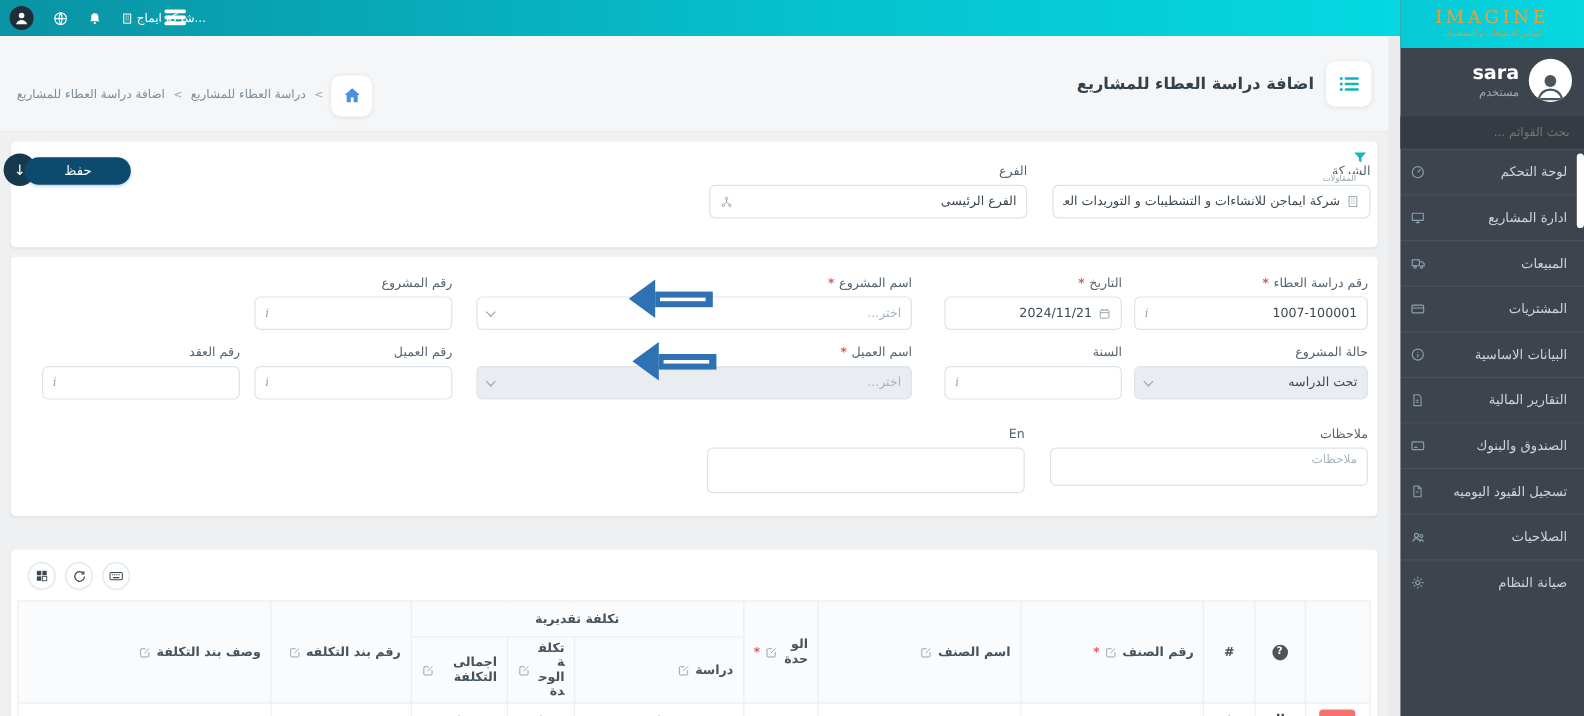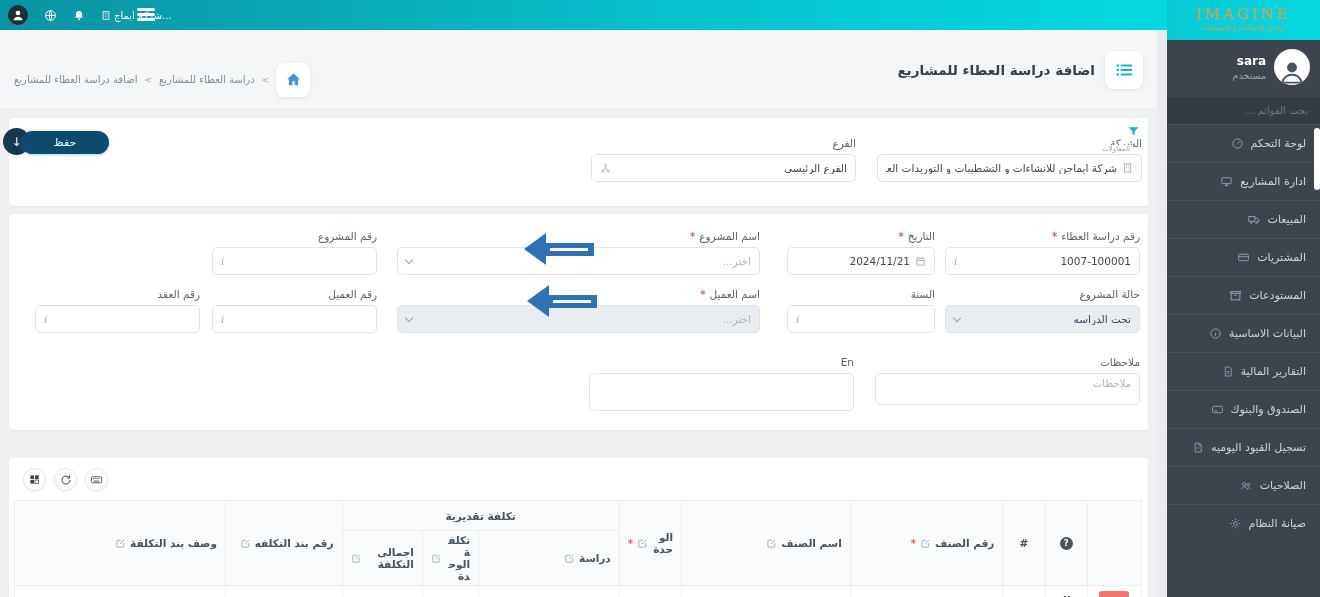--- a/index.html
+++ b/index.html
@@ -18,27 +18,27 @@
   .menu-btn i { display:block; height:2.5px; background:#fff; border-radius:2px; margin-bottom:2.5px; }
 
   
   .sidebar-col { position:absolute; top:0; right:0; width:153px; height:597px; background:#3d444d; z-index:6; }
   .logo-panel { height:40px; background:linear-gradient(90deg,#07c9d4,#05d8e2); text-align:center; padding-top:5px; }
   .logo-title { color:#e2a23c; font-size:15px; font-weight:normal; letter-spacing:3px; font-family:"DejaVu Serif", serif; direction:ltr; }
   .logo-sub { color:#dd9f3a; font-size:6.5px; margin-top:1px; }
   .user-row { display:flex; align-items:center; gap:8px; padding:9px 10px 8px; }
   .avatar-big { width:36px; height:36px; border-radius:50%; background:#fff; display:flex; align-items:flex-end; justify-content:center; overflow:hidden; cursor:pointer; }
   .user-names { text-align:right; }
-  .user-name { color:#fff; font-size:12px; font-weight:bold; }
+  .user-name { color:#fff; font-size:16px; font-weight:bold; }
   .user-role { color:#9fa9b0; font-size:9.5px; margin-top:2px; }
   .search-row { margin:4px 0 0; height:27px; background:#343b43; display:flex; align-items:center; padding:0 12px; gap:6px; }
   .search-row input { flex:1; background:transparent; border:none; outline:none; color:#97a1a8; font-size:10px; text-align:right; font-family:inherit; }
   .nav { }
   .nav-item { height:38px; display:flex; align-items:center; gap:7px; padding:0 14px 0 8px;
-              border-top:1px solid rgba(255,255,255,.07); cursor:pointer; }
+              border-top:1px solid rgba(255,255,255,.07); cursor:pointer;justify-content:space-between; }
   .nav-item span.lbl { color:#ccd3d8; font-size:11px; }
   .nav-ic { display:flex; align-items:center; }
   .side-thumb { position:absolute; top:128px; right:0; width:6px; height:62px; background:#fff; border-radius:3px; cursor:pointer; }
 
   
   .vscroll { position:absolute; top:30px; right:153px; width:10px; height:567px; background:#e9ebec; cursor:pointer; }
 
   
   .main { position:absolute; top:0; left:0; width:1157px; height:597px; }
   .header-strip { position:absolute; top:30px; left:0; width:100%; height:80px; background:#f5f6f7;
@@ -214,30 +214,20 @@
       <div class="nav-item">
         <span class="lbl">المشتريات</span>
         <span class="nav-ic">
             <svg width="13" height="13" viewBox="0 0 24 24" fill="none" stroke="#89a1ab" stroke-width="1.8">
               <rect x="3" y="6" width="18" height="12" rx="2"></rect>
               <path d="M3 10.5h18"></path>
             </svg>
           </span>
       </div>
       <div class="nav-item">
-        <span class="lbl">المستودعات</span>
-        <span class="nav-ic">
-            <svg width="13" height="13" viewBox="0 0 24 24" fill="none" stroke="#89a1ab" stroke-width="1.8">
-              <rect x="4" y="8" width="16" height="12"></rect>
-              <rect x="3" y="4.5" width="18" height="3.5"></rect>
-              <path d="M10 12h4"></path>
-            </svg>
-          </span>
-      </div>
-      <div class="nav-item">
         <span class="lbl">البيانات الاساسية</span>
         <span class="nav-ic">
             <svg width="13" height="13" viewBox="0 0 24 24" fill="none" stroke="#89a1ab" stroke-width="1.8">
               <circle cx="12" cy="12" r="8.5"></circle>
               <path d="M12 8v.6M12 11.2v5"></path>
             </svg>
           </span>
       </div>
       <div class="nav-item">
         <span class="lbl">التقارير المالية</span>

